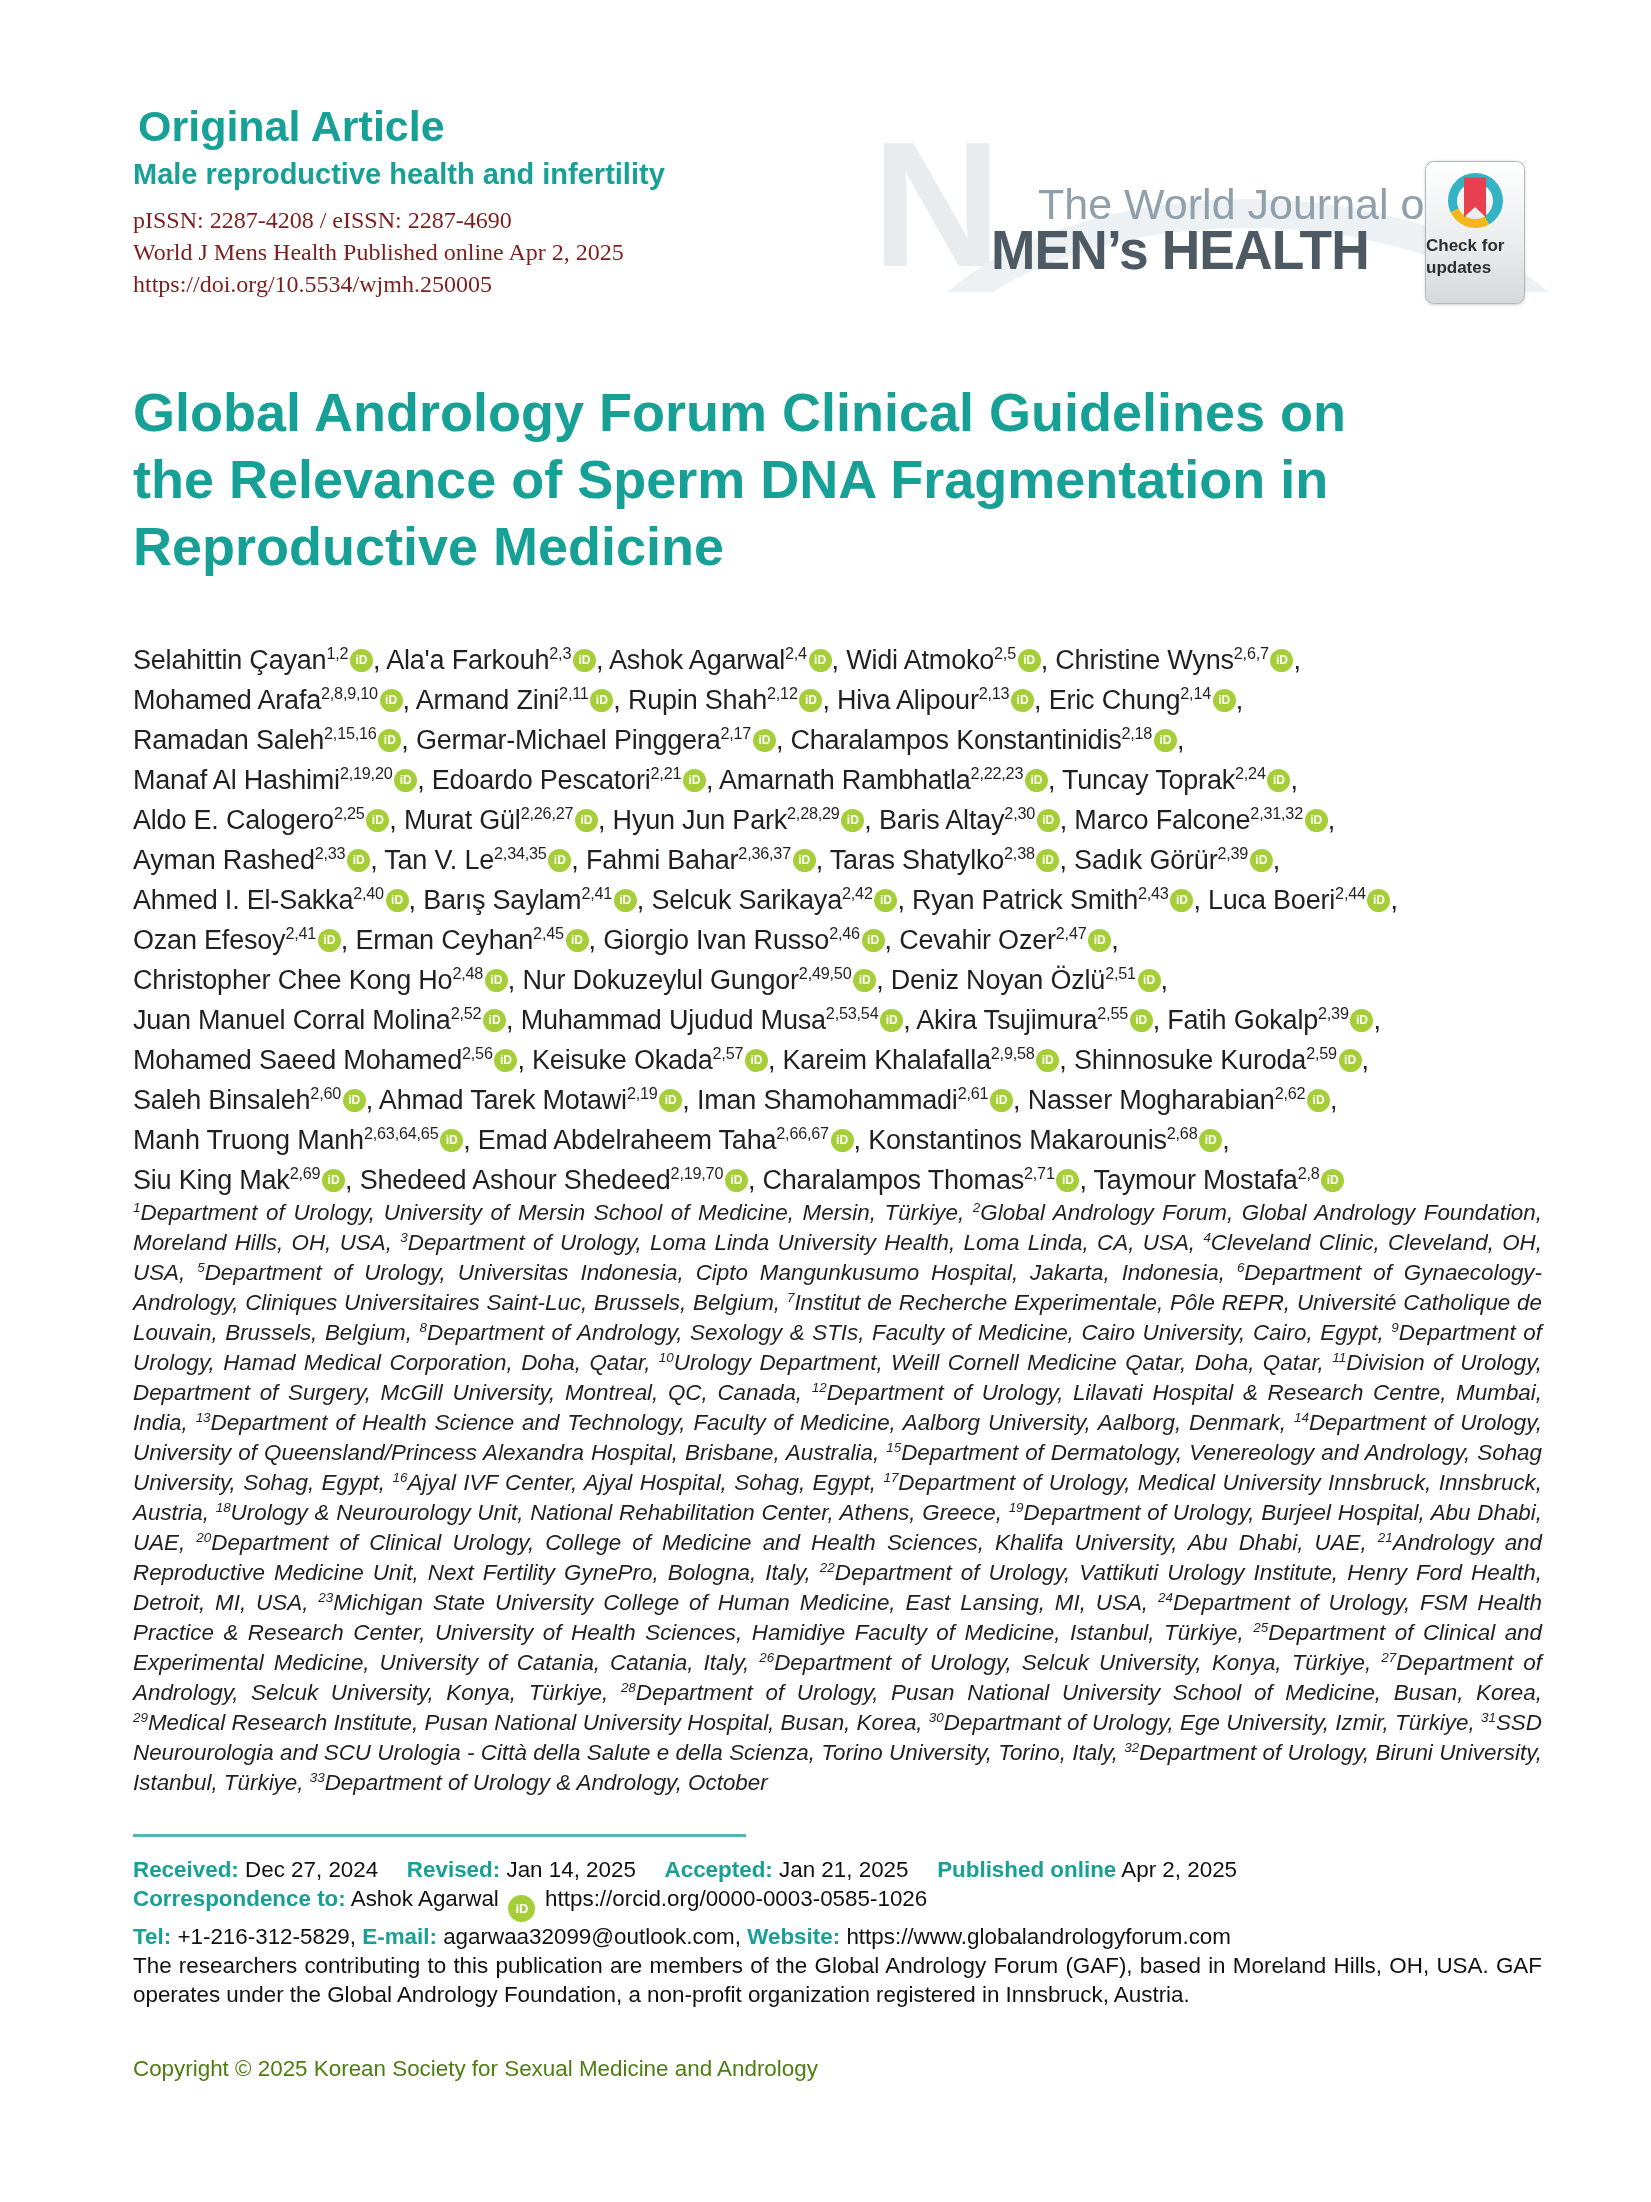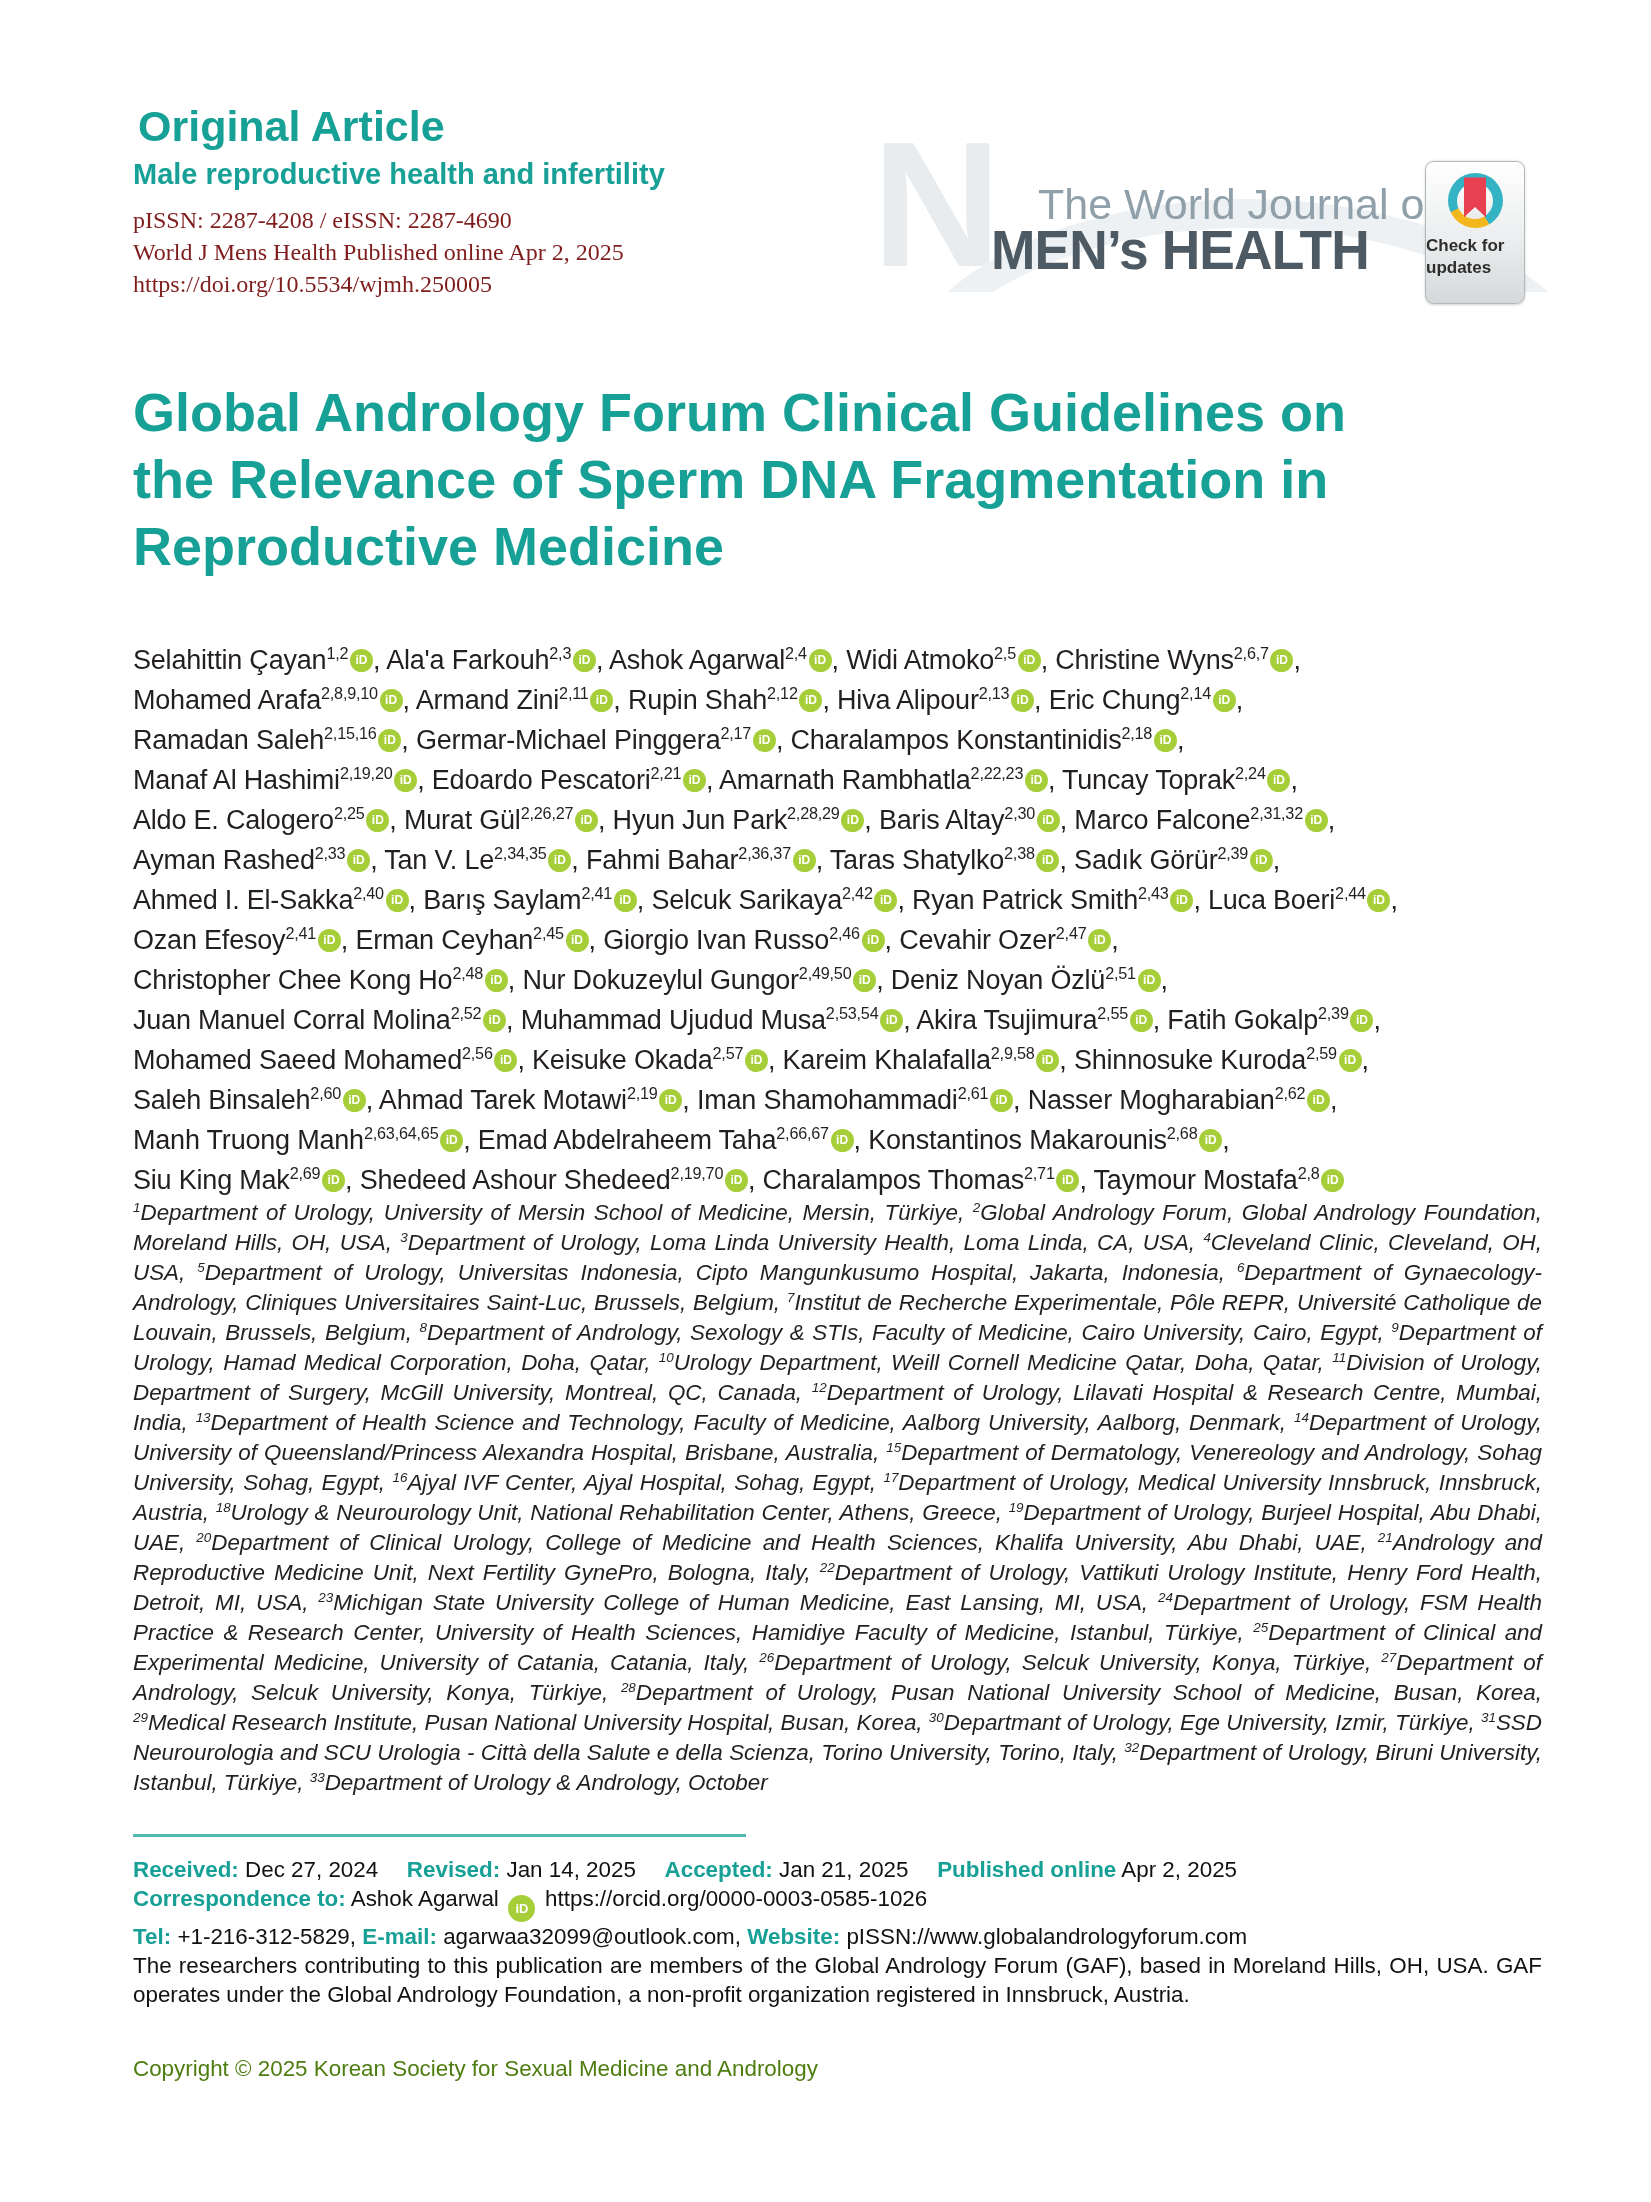--- a/index.html
+++ b/index.html
@@ -155,20 +155,20 @@
       <span>Ashok Agarwal</span>
       <span class="orcid orcid-footer">iD</span>
       <span>https://orcid.org/0000-0003-0585-1026</span>
     </p>
     <p>
       <span class="flabel">Tel:</span>
       <span>+1-216-312-5829,</span>
       <span class="flabel">E-mail:</span>
       <span>agarwaa32099@outlook.com,</span>
       <span class="flabel">Website:</span>
-      <span>pISSN://www.globalandrologyforum.com</span>
+      <span>https://www.globalandrologyforum.com</span>
     </p>
     <p class="note">The researchers contributing to this publication are members of the Global Andrology Forum (GAF), based in Moreland Hills, OH, USA. GAF operates under the Global Andrology Foundation, a non-profit organization registered in Innsbruck, Austria.</p>
   </div>
 
   <p class="copyright">Copyright © 2025 Korean Society for Sexual Medicine and Andrology</p>
 </div>
 
 
 </body></html>

